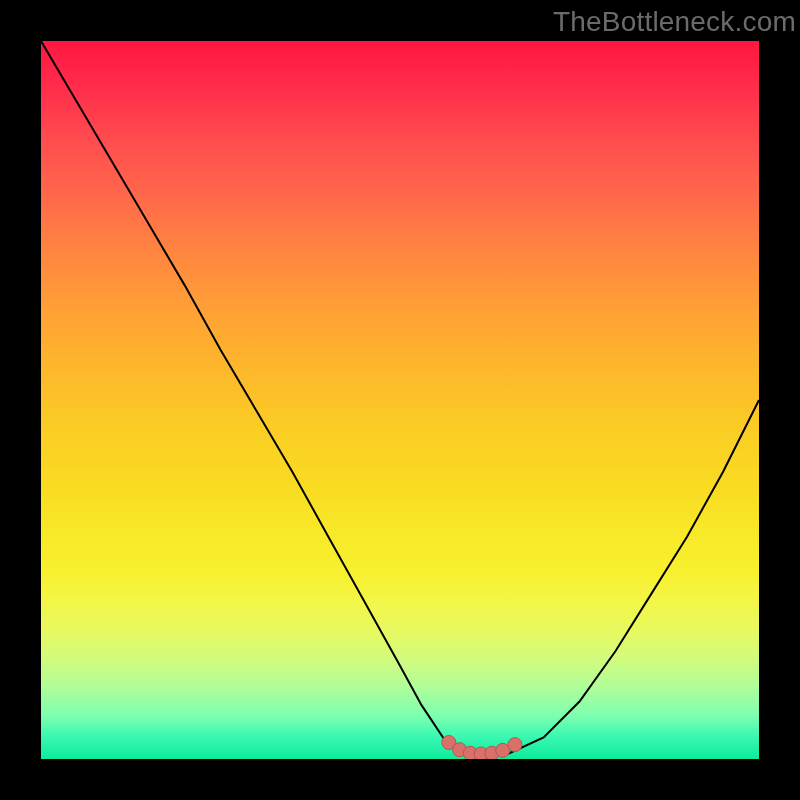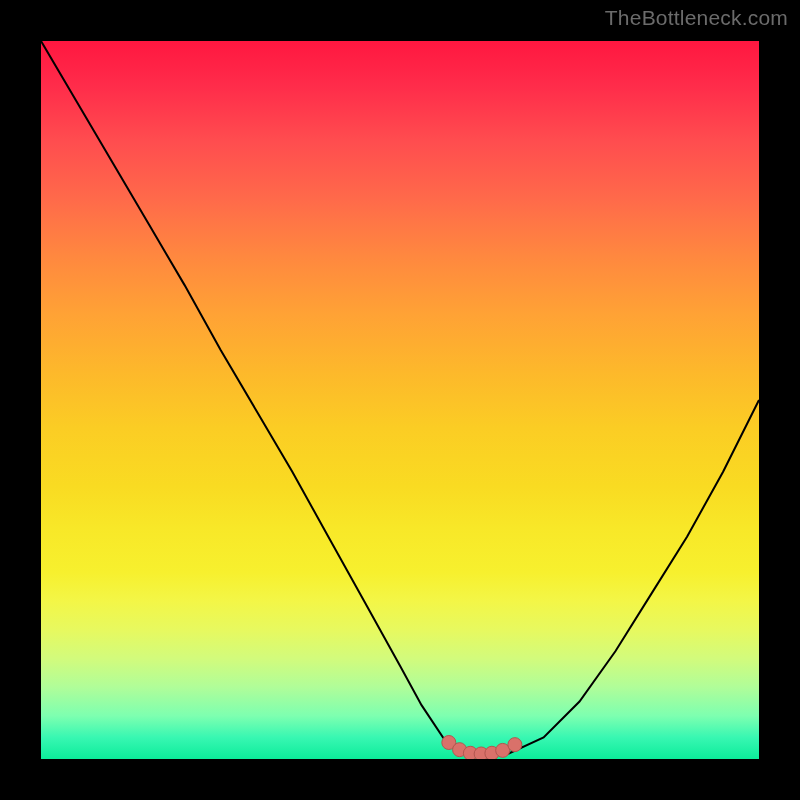--- a/index.html
+++ b/index.html
@@ -45,23 +45,23 @@
     );
   }
   .plot-area svg {
     width: 100%;
     height: 100%;
     display: block;
   }
   .watermark {
     position: absolute;
     top: 6px;
-    right: 12px;
+    right: 4px;
     color: #6b6b6b;
-    font-size: 21px;
+    font-size: 28px;
     font-weight: 500;
     letter-spacing: 0.2px;
     white-space: nowrap;
   }
 </style>
 </head>
 <body>
 
 <div class="chart-container">
   <div class="watermark">TheBottleneck.com</div>

